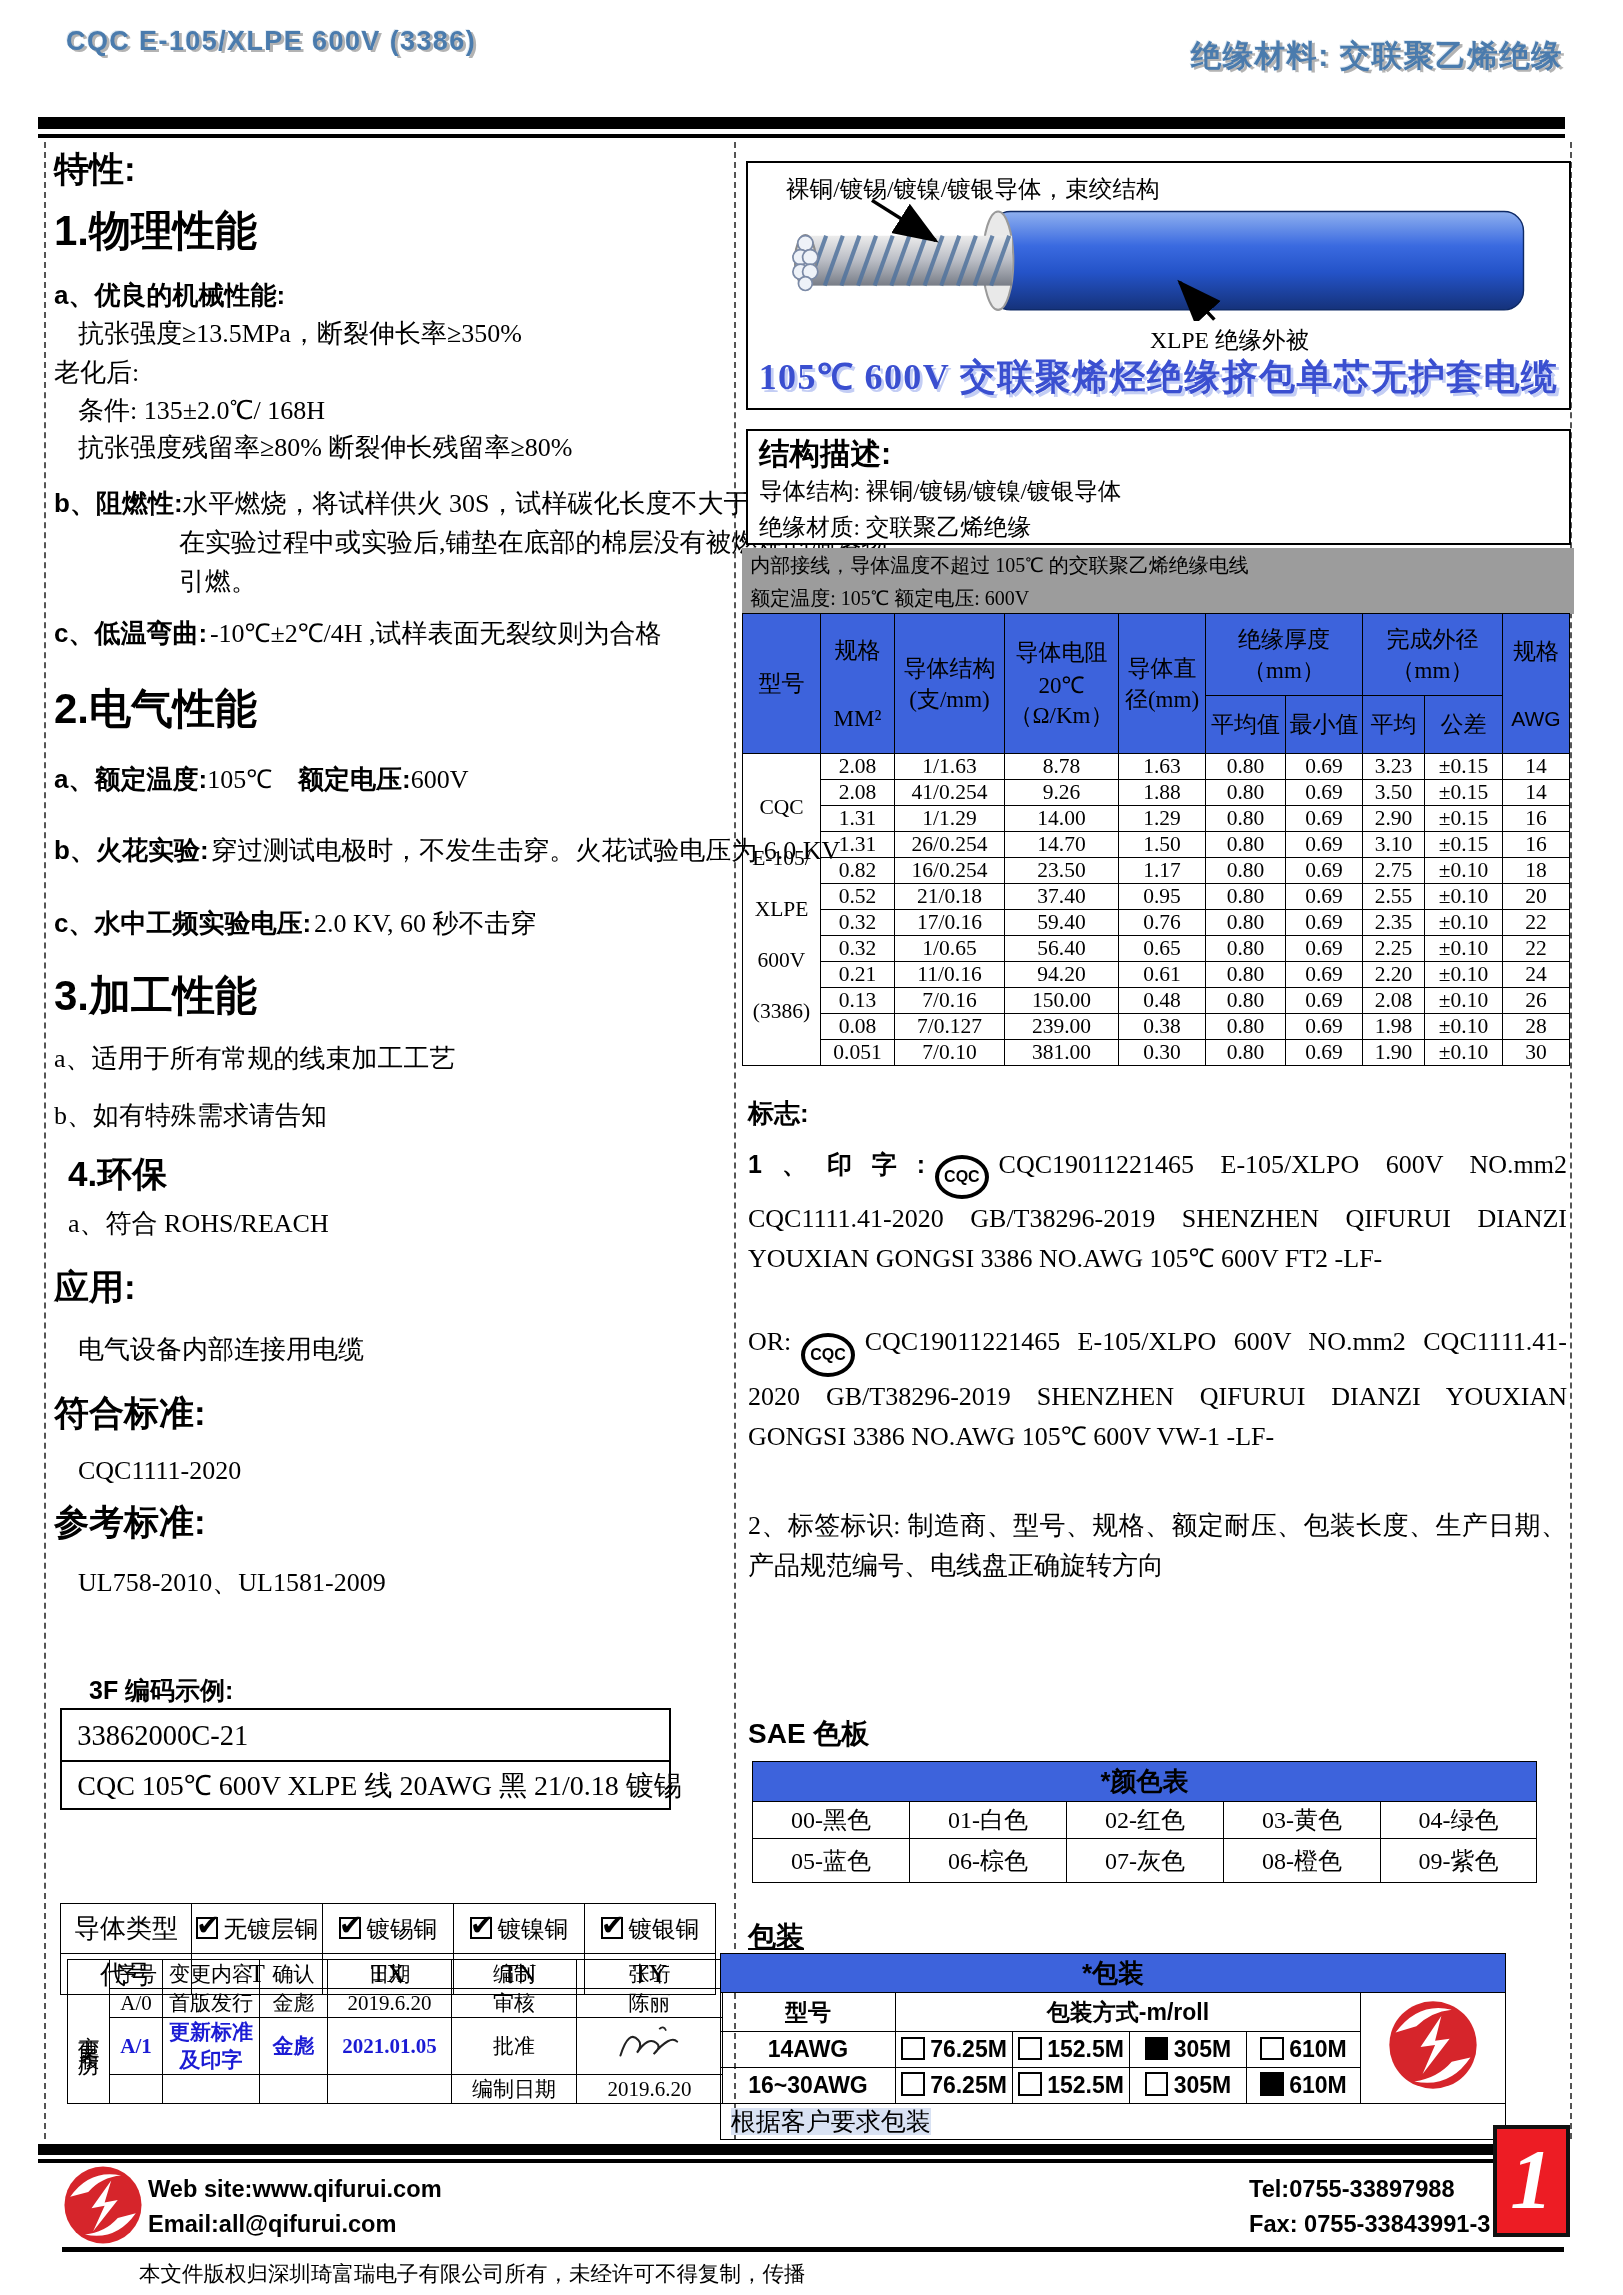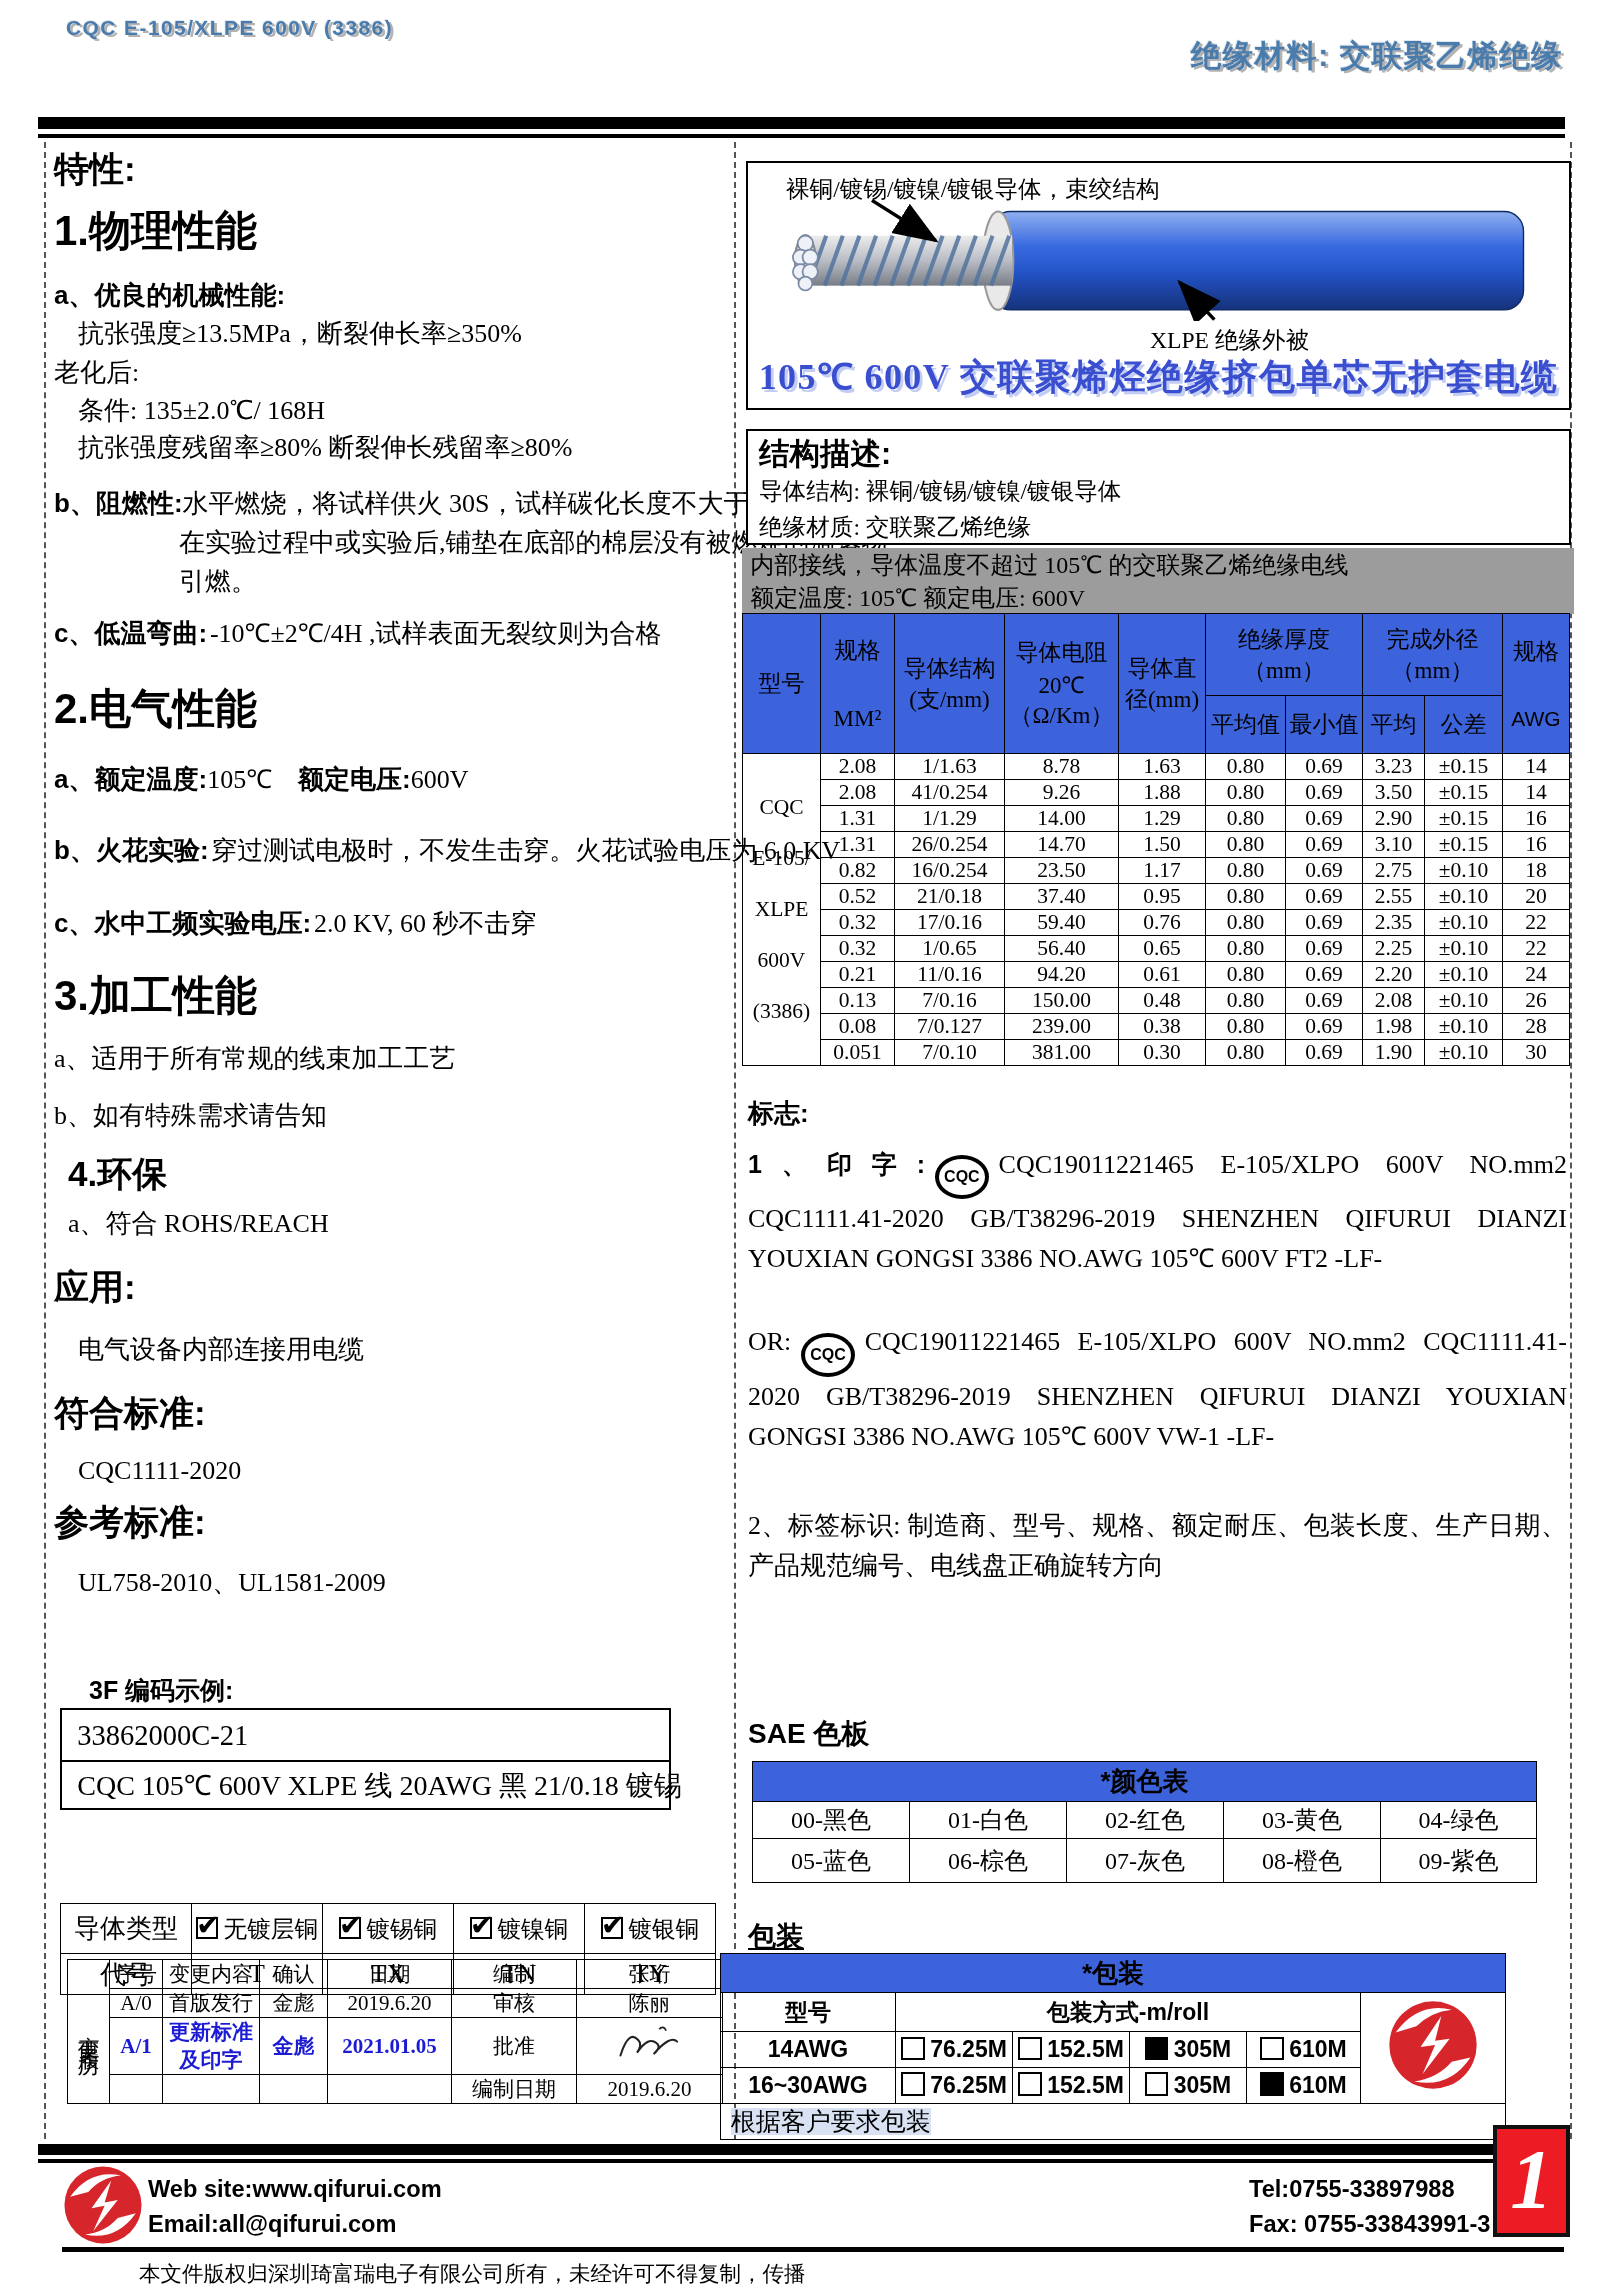--- a/index.html
+++ b/index.html
@@ -13,21 +13,21 @@
   
   .vdash{border-left:2.1px dashed #555;width:0;}
   
   .h48{font-family:"Liberation Sans", sans-serif;font-weight:bold;font-size:35px;}
   .h58{font-family:"Liberation Sans", sans-serif;font-weight:bold;font-size:42px;}
   .lbl{font-family:"Liberation Sans", sans-serif;font-weight:bold;font-size:26px;}
   .txt{font-size:26px;}
   .line{white-space:nowrap;}
   
   .bbox{border:2.1px solid #000;background:#fff;}
-  .banner{background:#9c9c9c;font-size:24px;line-height:33px;padding:1.4px 0 0 8.3px;}
+  .banner{background:#9c9c9c;font-size:20px;line-height:33px;padding:1.4px 0 0 8.3px;}
   .prod-title{font-size:36px;color:#3a4fd0;text-shadow:2.8px 2.8px 0 #c3cdf4;text-align:center;
               font-family:"Liberation Serif", serif;font-weight:bold;letter-spacing:1.4px;}
   
   table{border-collapse:collapse;table-layout:fixed;}
   td,th{border:1.4px solid #000;text-align:center;vertical-align:middle;padding:0;overflow:hidden;}
   .spec-table{font-size:21.5px;}
   .spec-table thead td{background:#3d63dc;font-size:23px;}
   .spec-table tbody tr{height:26px;}
   .hflex{display:flex;flex-direction:column;justify-content:space-around;align-items:center;height:100%;}
   .awg{font-family:"Liberation Sans", sans-serif;font-weight:normal;font-size:21px;}
@@ -55,21 +55,21 @@
   .foot-b{font-family:"Liberation Sans", sans-serif;font-weight:bold;font-size:23.6px;}
   .page-num{background:#ed1c24;border:4.2px solid #111;color:#fff;text-align:center;
             font-size:85px;font-family:"Liberation Serif", serif;font-style:italic;font-weight:bold;line-height:101px;}
   .code-box-row{border:2.1px solid #000;font-size:28.5px;padding:5.6px 0 5.6px 15.3px;background:#fff;white-space:nowrap;}
 </style>
 </head>
 <body>
 
 <div class="page">
 
-  <div class="abs doc-title" style="left:66px;top:16px;font-size:21px;">CQC E-105/XLPE 600V (3386)</div>
+  <div class="abs doc-title" style="left:66px;top:26px;font-size:27px;">CQC E-105/XLPE 600V (3386)</div>
   <div class="abs doc-title" style="right:60px;top:36px;font-size:30.5px;">绝缘材料: 交联聚乙烯绝缘</div>
   <div class="abs rule" style="left:38px;top:117px;width:1527px;height:11.8px;"></div>
   <div class="abs rule" style="left:38px;top:134px;width:1527px;height:3.5px;"></div>
 
   <div class="abs vdash" style="left:44px;top:142px;height:1997px;"></div>
   <div class="abs vdash" style="left:734px;top:142px;height:1997px;"></div>
   <div class="abs vdash" style="left:1570px;top:142px;height:1997px;"></div>
 
   <div class="abs h48" style="left:54px;top:146px;">特性:</div>
   <div class="abs h58" style="left:54px;top:203px;">1.物理性能</div>

